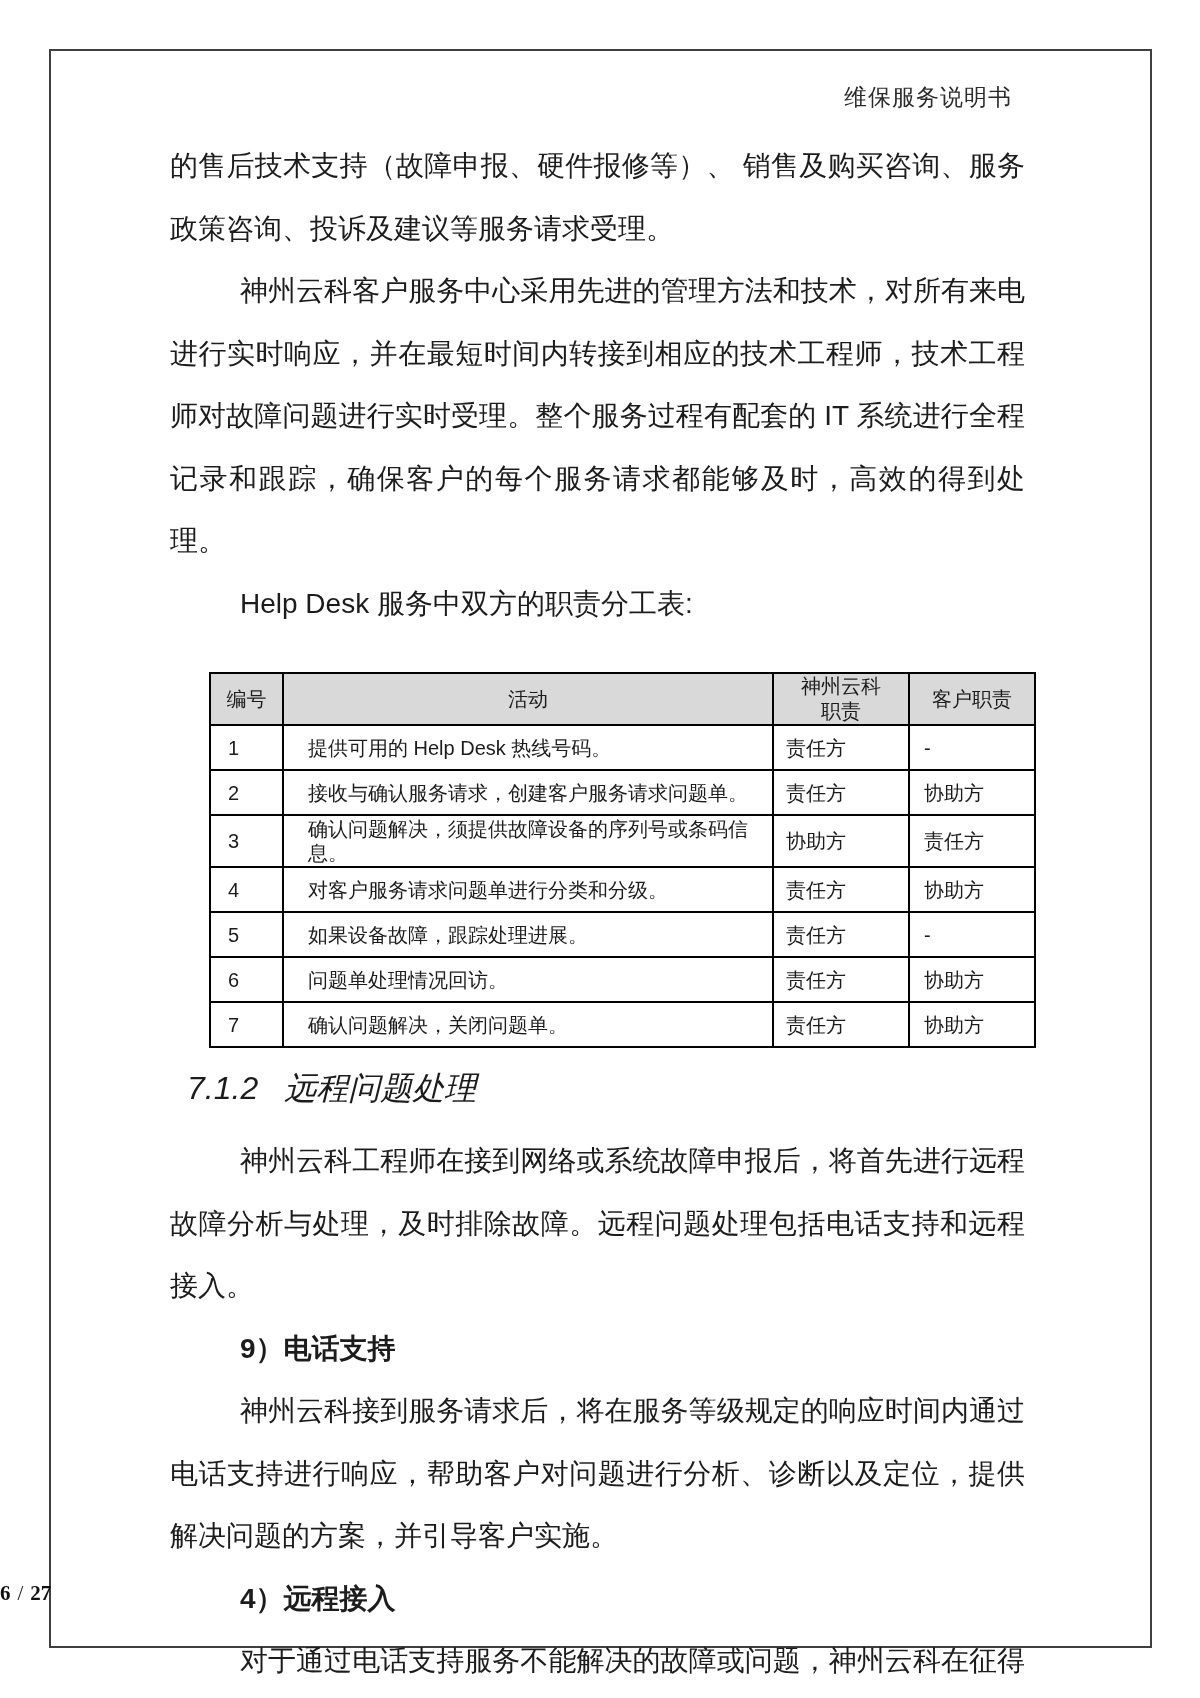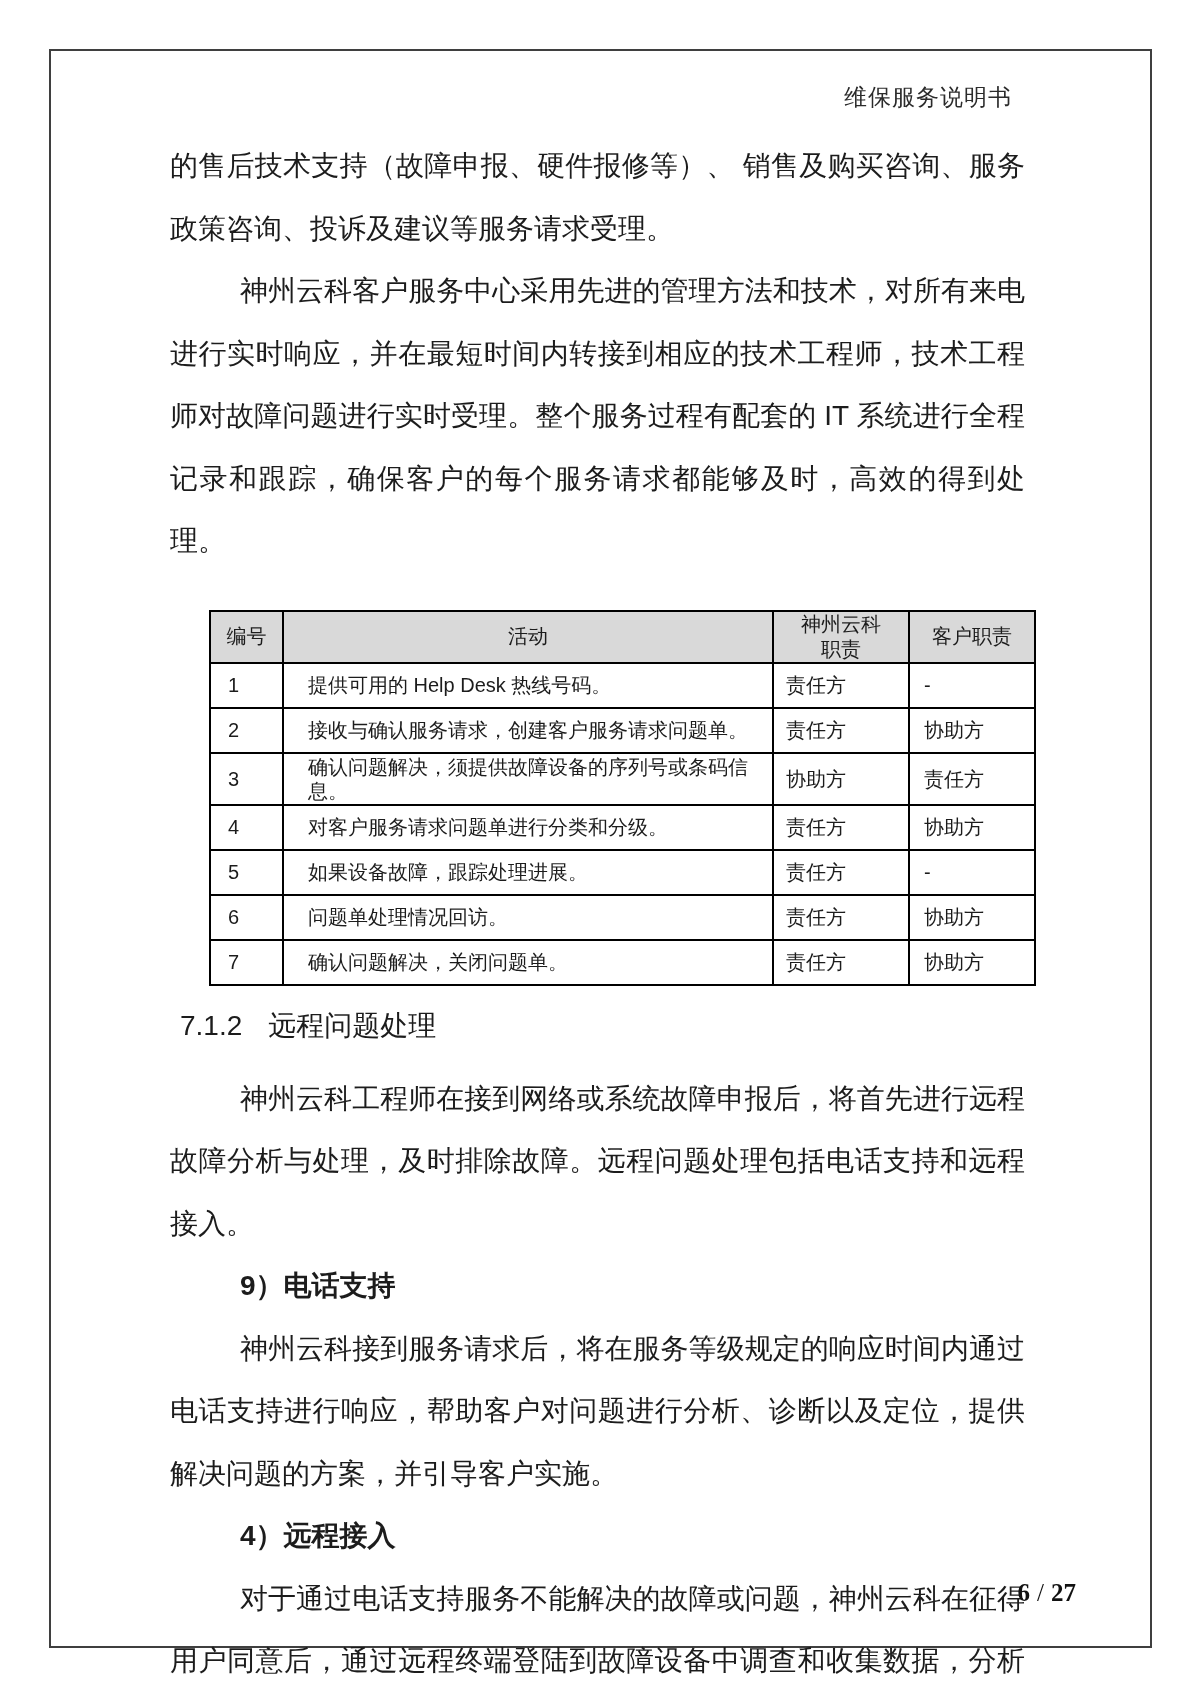--- a/index.html
+++ b/index.html
@@ -67,48 +67,50 @@
     height:45px;
     text-align:left;
     background:#fff;
     line-height:24px;
   }
   table.resp td.c0{ padding-left:17px; }
   table.resp td.c1{ padding-left:24px; }
   table.resp td.c2{ padding-left:12px; }
   table.resp td.c3{ padding-left:14px; }
   .section-heading{
-    margin:18px 0 0 10px;
-    font-size:28px;
+    margin:18px 0 0 17px;
+    font-size:32px;
     line-height:44px;
     font-weight:normal;
     color:var(--text);
+    font-style:italic;
   }
   .section-heading .num{ margin-right:26px; }
   .after-table{ margin-top:20px !important; }
   .doc-footer{
     position:absolute; top:1578px; left:0; width:1076px;
-    text-align:right;
+    text-align:left;
     font-family:"Liberation Serif","DejaVu Serif",serif;
-    font-size:25px; line-height:30px;
+    font-size:21px; line-height:30px;
     color:#111;
   }
   .doc-footer .pg{ font-weight:bold; }
   .doc-footer .sep{ font-weight:normal; padding:0 7px; }
 </style>
 </head>
 <body>
 
 <div class="page-border"></div>
 
 <div class="doc-header">维保服务说明书</div>
 
 <div class="content">
   <p>的售后技术支持（故障申报、硬件报修等）、 销售及购买咨询、服务政策咨询、投诉及建议等服务请求受理。</p>
   <p class="indent">神州云科客户服务中心采用先进的管理方法和技术，对所有来电进行实时响应，并在最短时间内转接到相应的技术工程师，技术工程师对故障问题进行实时受理。整个服务过程有配套的 IT 系统进行全程记录和跟踪，确保客户的每个服务请求都能够及时，高效的得到处理。</p>
+  <p class="indent">Help Desk 服务中双方的职责分工表:</p>
 
   <table class="resp">
     <colgroup>
         <col style="width: 73px;">
         <col style="width: 490px;">
         <col style="width: 136px;">
         <col style="width: 126px;">
       </colgroup>
     <thead>
         <tr>

